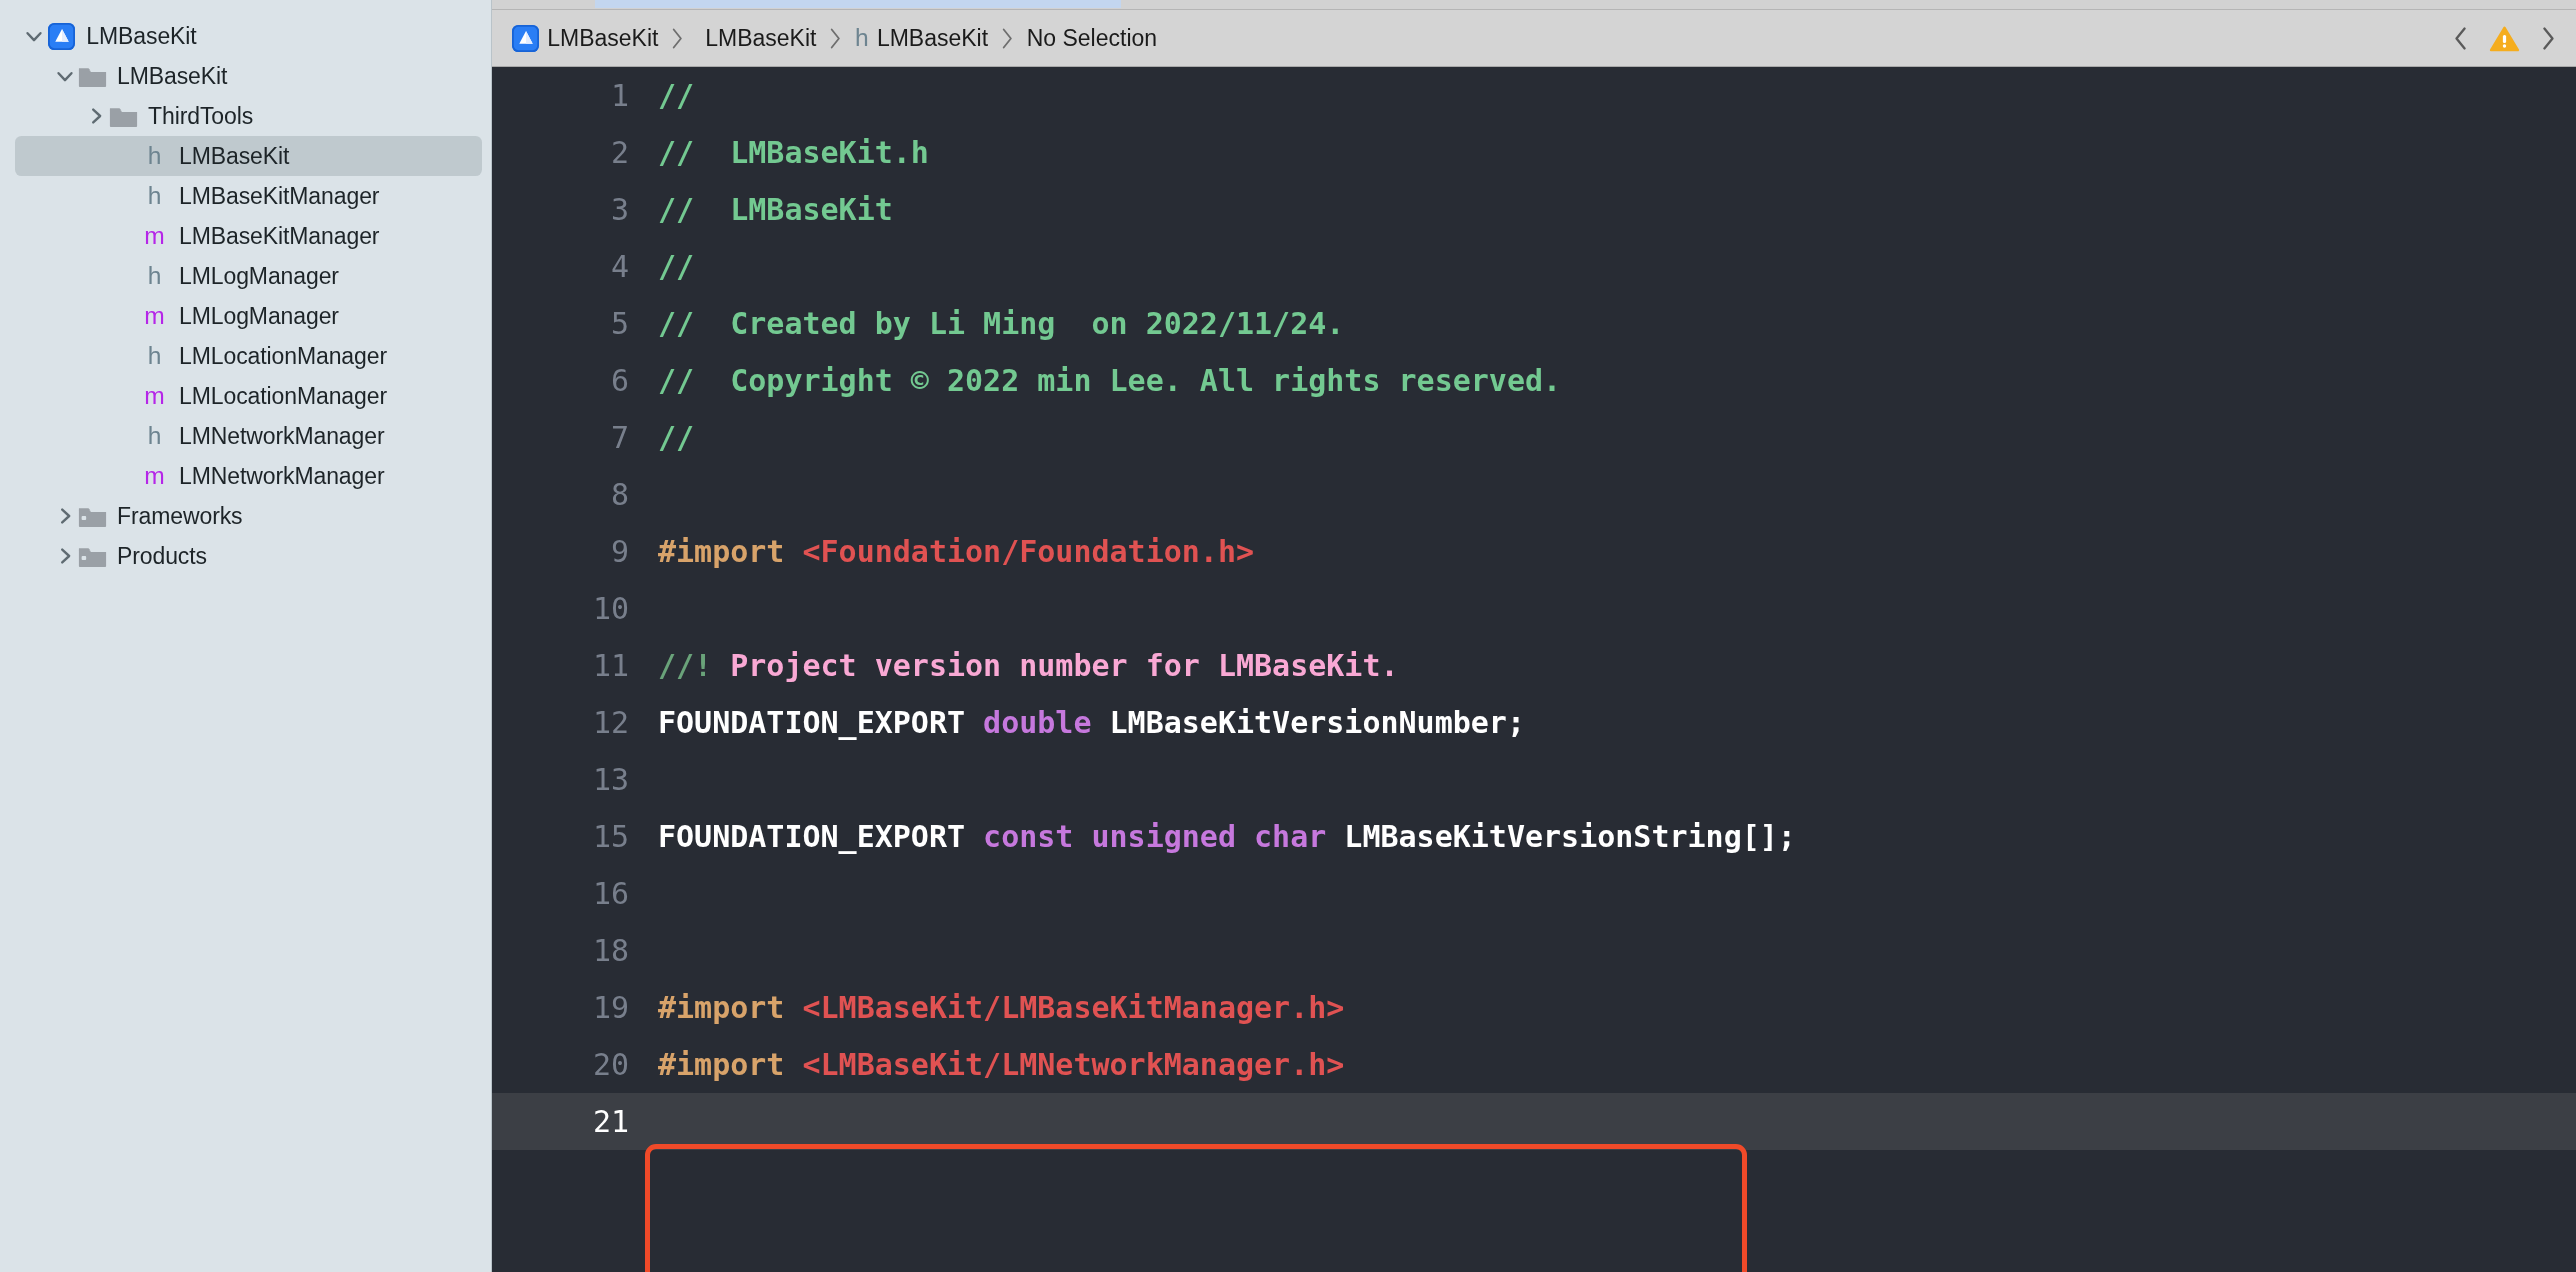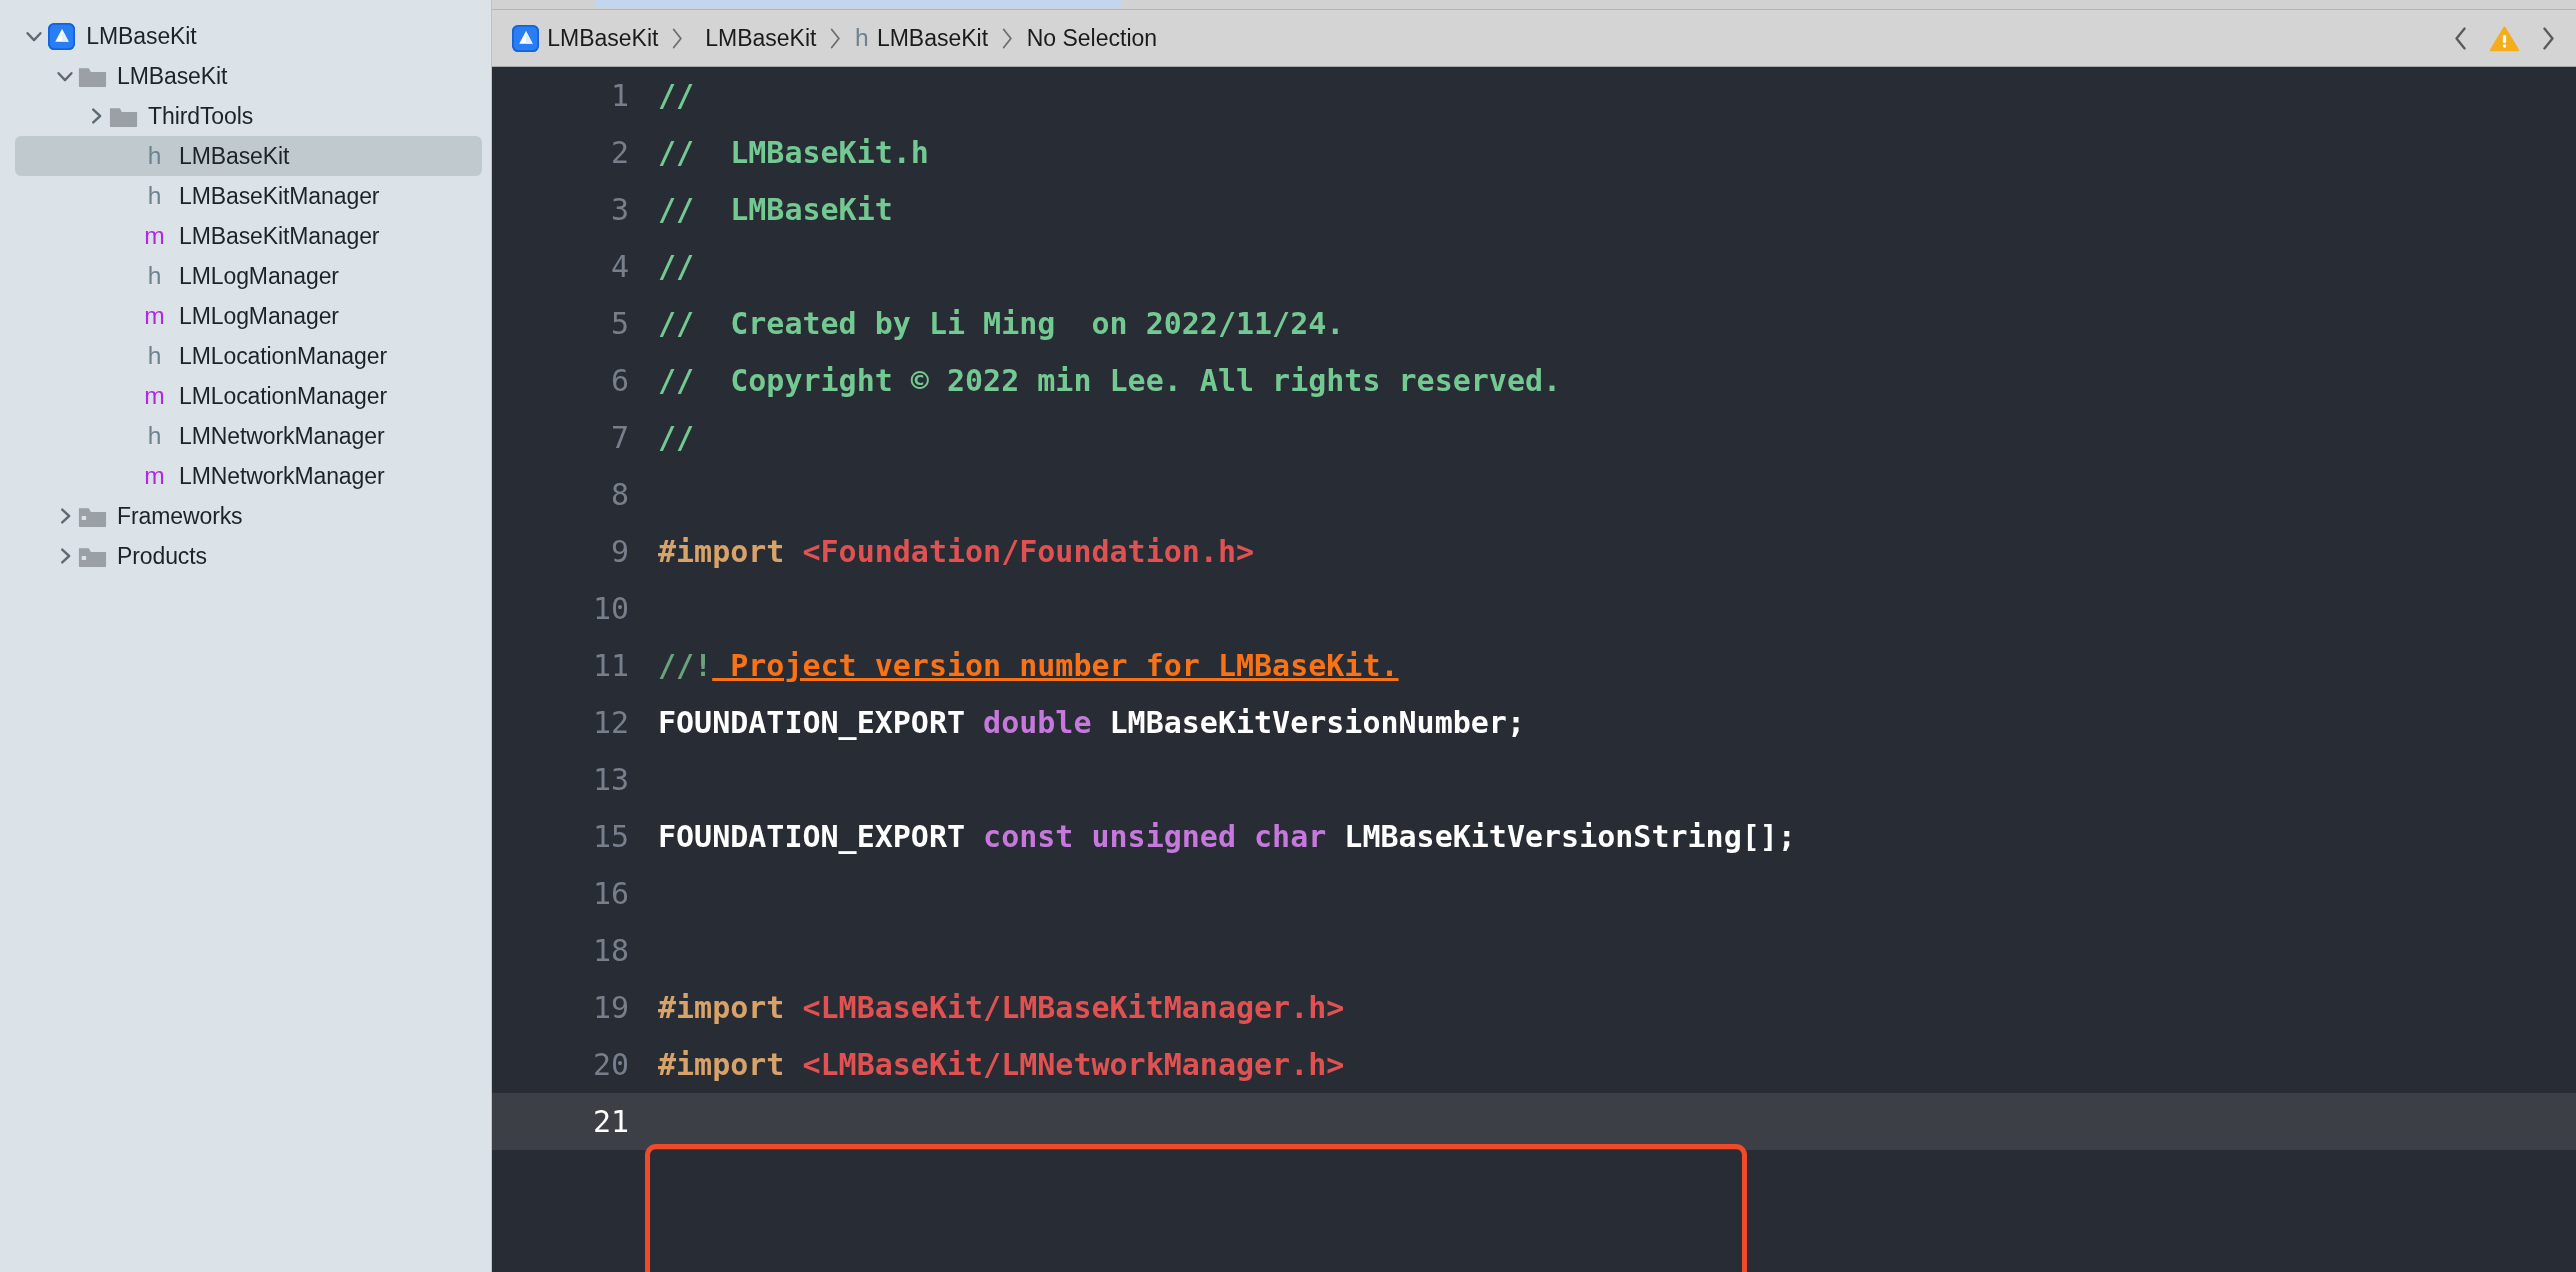--- a/index.html
+++ b/index.html
@@ -207,21 +207,21 @@
   .ltext {
     flex: 1;
     padding-left: 9px;
     overflow: hidden;
   }
   .line.wrapped .ltext { line-height: 57px; }
 
   
   .c-comment  { color: #73c991; }
   .c-docmark  { color: #6aa37a; }
-  .c-doctext  { color: #f97316; text-decoration: underline; }
+  .c-doctext  { color: #f9a8d4; }
   .c-pp       { color: #d8a36a; }
   .c-str      { color: #e05252; }
   .c-kw       { color: #c678dd; }
   .c-plain    { color: #ffffff; }
 
   
   .annot-box {
     position: absolute;
     left: 153px;
     top: 1077px;

